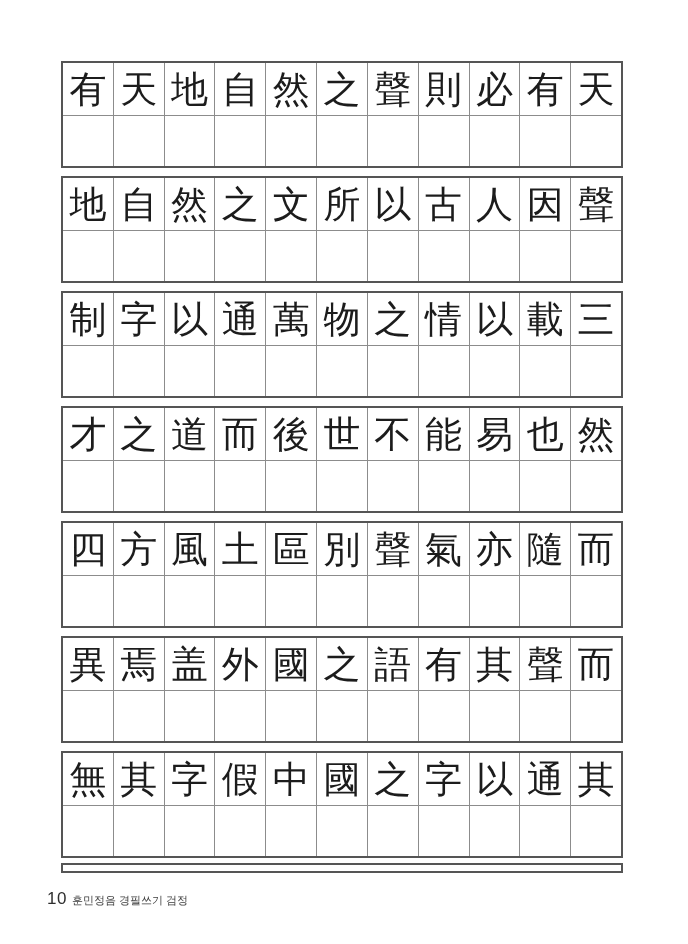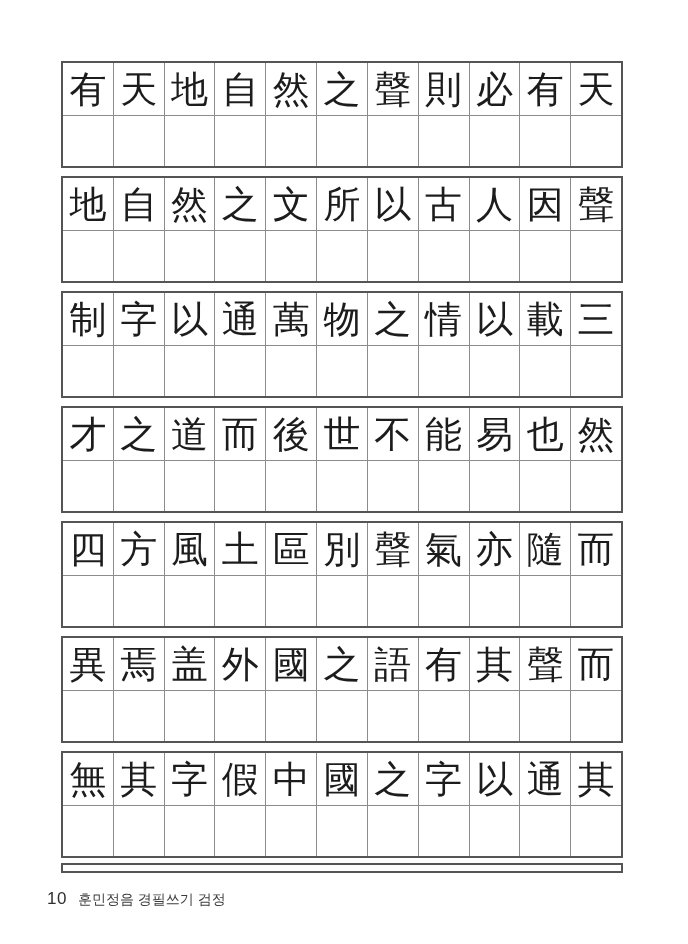--- a/index.html
+++ b/index.html
@@ -61,30 +61,30 @@
     margin-top: -3px;
     border: 2px solid #555555;
     background: #ffffff;
   }
   .footer {
     position: absolute;
     left: 47px;
     top: 889px;
     display: flex;
     align-items: baseline;
-    gap: 11px;
+    gap: 5px;
     justify-content: center;
   }
   .footer .page-number {
     font-size: 17px;
     color: #2e2e2e;
     letter-spacing: 0.5px;
   }
   .footer .footer-title {
-    font-size: 14px;
+    font-size: 11px;
     color: #3c3c3c;
   }
 </style>
 </head>
 <body>
 
 <div class="page">
 
   <div class="sheet">
 

